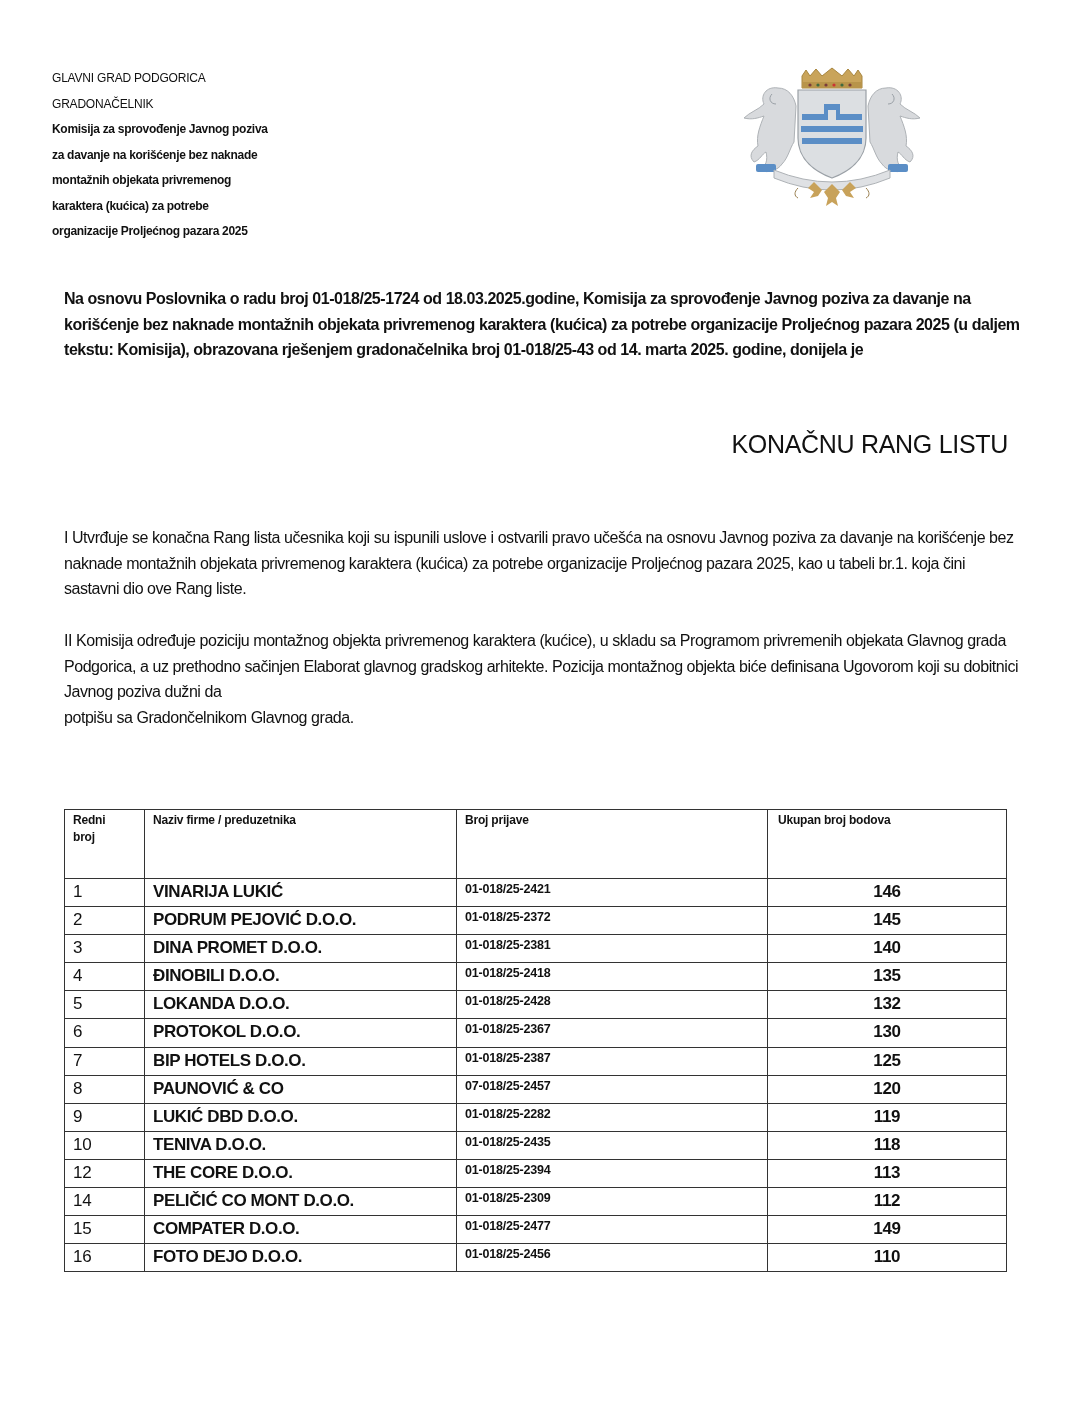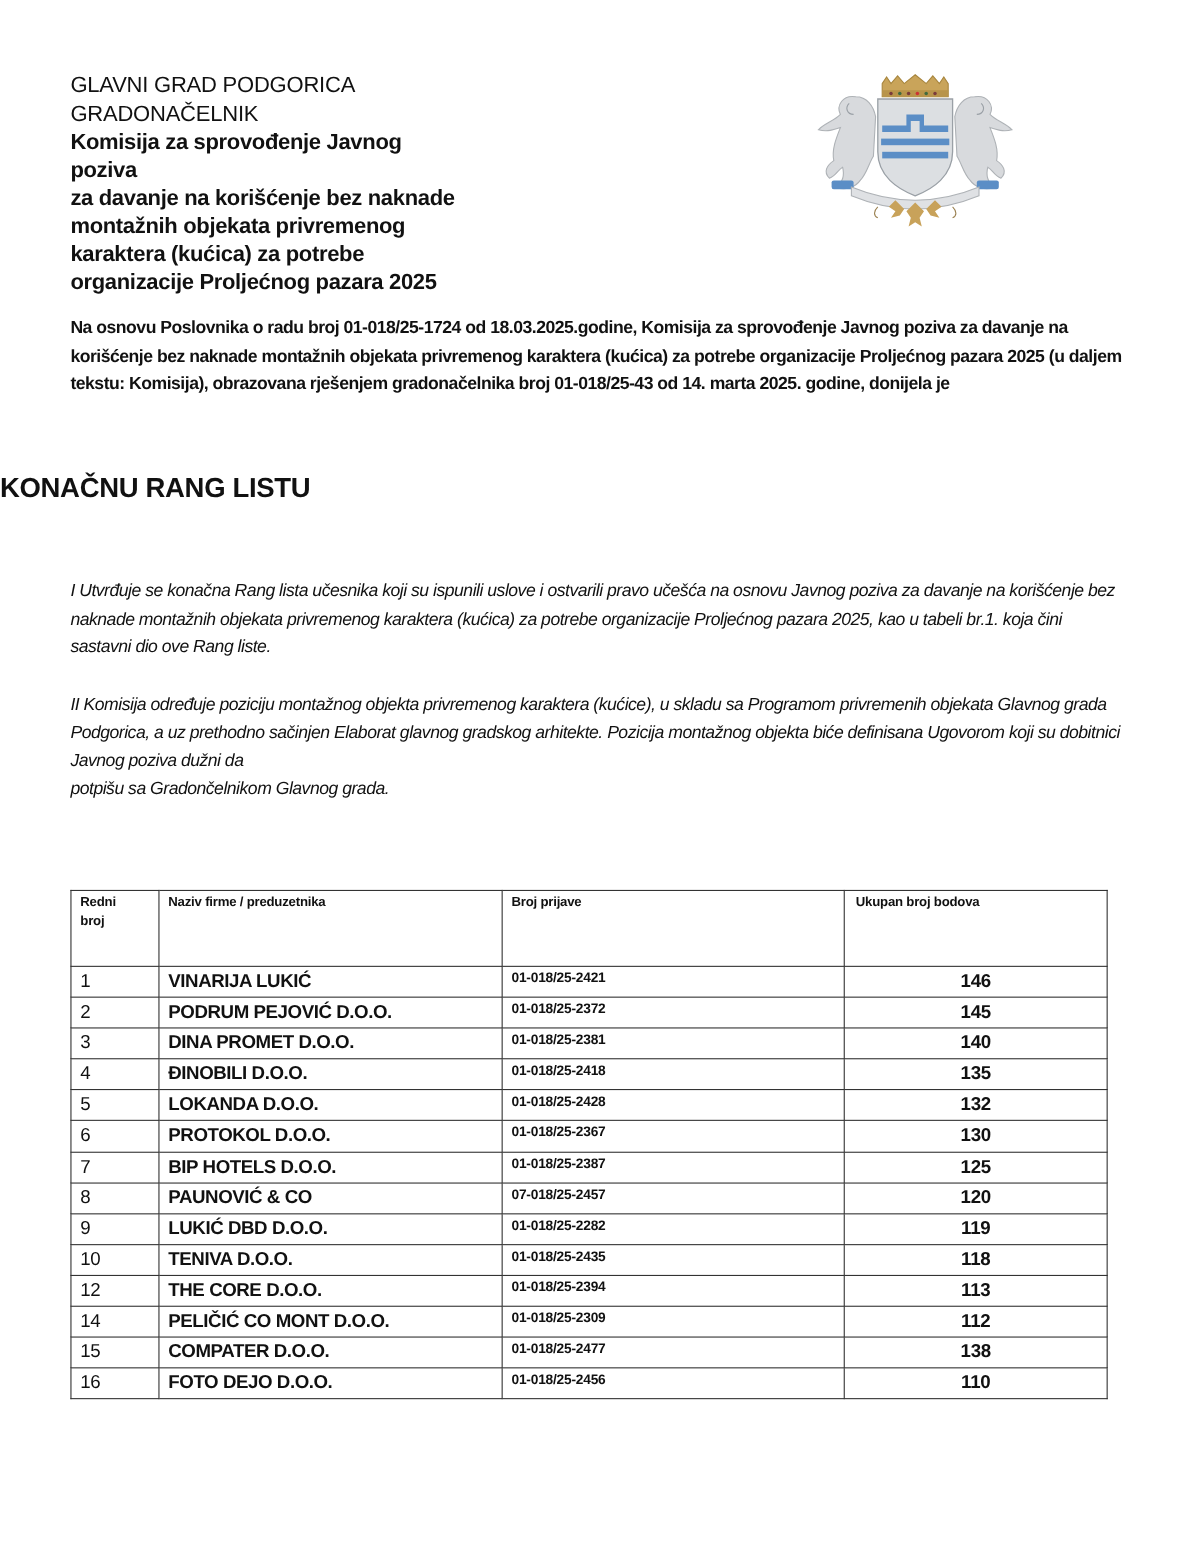--- a/index.html
+++ b/index.html
@@ -5,24 +5,24 @@
     * { box-sizing: border-box; margin: 0; padding: 0; }
     html, body { width: 1088px; height: 1408px; background: #ffffff; }
     body {
       position: relative;
       font-family: "Liberation Sans", sans-serif;
       color: #111111;
       overflow: hidden;
     }
     .header-block {
       position: absolute;
-      left: 64px;
+      left: 52px;
       top: 66px;
       width: 360px;
-      font-size: 20px;
+      font-size: 12px;
       line-height: 25.5px;
     }
     .header-block .plain { font-weight: normal; letter-spacing: -0.2px; }
     .header-block .bold { font-weight: bold; letter-spacing: -0.3px; }
     .crest {
       position: absolute;
       left: 738px;
       top: 66px;
       width: 188px;
       height: 142px;
@@ -35,36 +35,36 @@
       font-size: 16px;
       line-height: 25.5px;
       font-weight: bold;
       letter-spacing: -0.45px;
     }
     .doc-title {
       position: absolute;
       left: 0;
       top: 430px;
       width: 1008px;
-      text-align: left;
+      text-align: right;
       font-size: 25px;
-      font-weight: bold;
+      font-weight: normal;
       letter-spacing: -0.3px;
     }
     .para {
       position: absolute;
       left: 64px;
       width: 960px;
       font-size: 16px;
       line-height: 25.5px;
       letter-spacing: -0.45px;
     }
     .para1 { top: 525px; }
     .para2 { top: 628px; }
-    .para p { margin: 0; font-style: italic; }
+    .para p { margin: 0; }
     table.rang {
       position: absolute;
       left: 64px;
       top: 809px;
       width: 943px;
       border-collapse: collapse;
     }
     table.rang th, table.rang td {
       border: 1.3px solid #333333;
       vertical-align: top;
@@ -234,21 +234,21 @@
     <tr>
       <td class="c-num">14</td>
       <td class="c-name">PELIČIĆ CO MONT D.O.O.</td>
       <td class="c-app">01-018/25-2309</td>
       <td class="c-score">112</td>
     </tr>
     <tr>
       <td class="c-num">15</td>
       <td class="c-name">COMPATER D.O.O.</td>
       <td class="c-app">01-018/25-2477</td>
-      <td class="c-score">138</td>
+      <td class="c-score">149</td>
     </tr>
     <tr>
       <td class="c-num">16</td>
       <td class="c-name">FOTO DEJO D.O.O.</td>
       <td class="c-app">01-018/25-2456</td>
       <td class="c-score">110</td>
     </tr>
   </tbody>
 </table>
 

